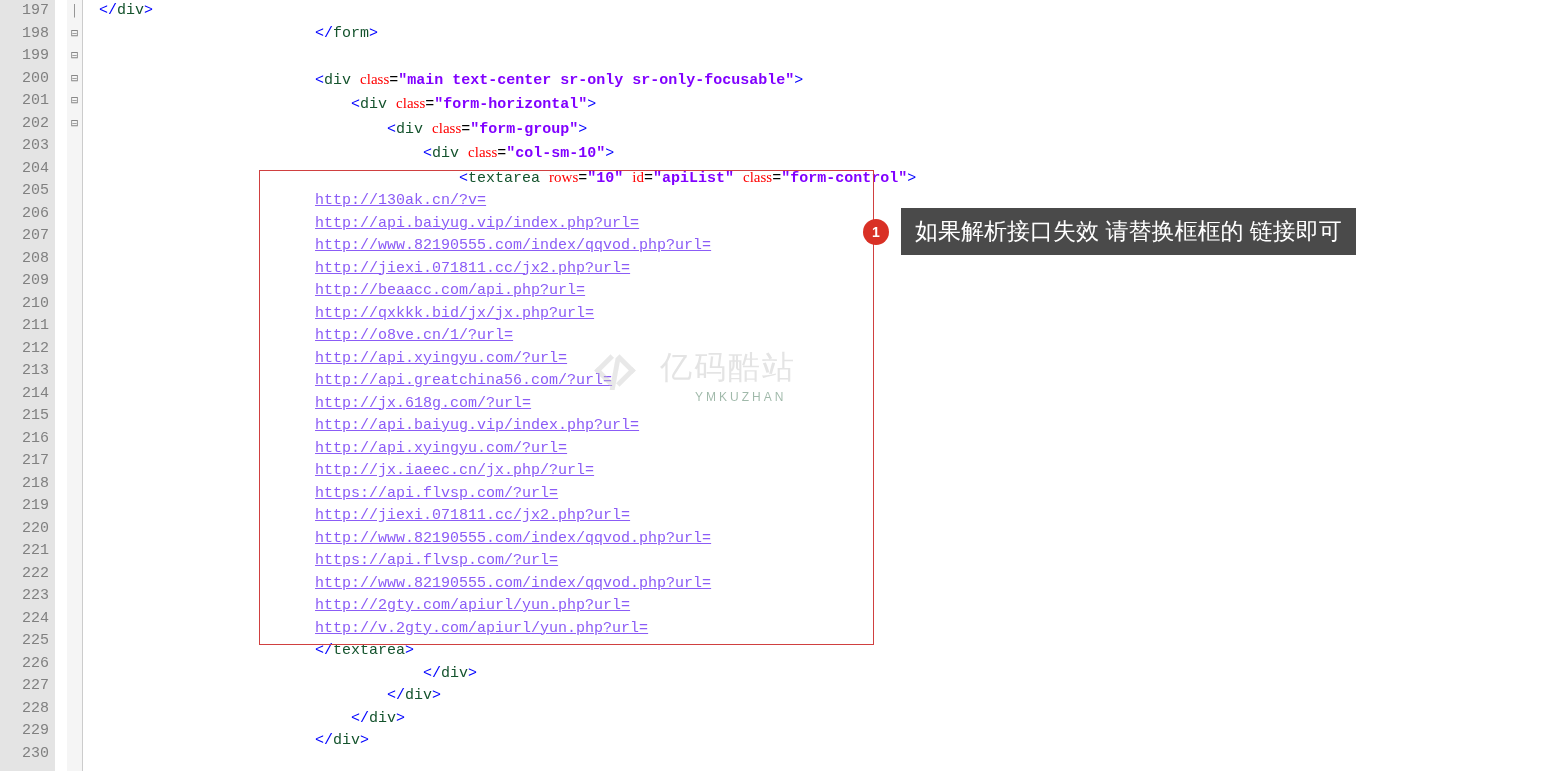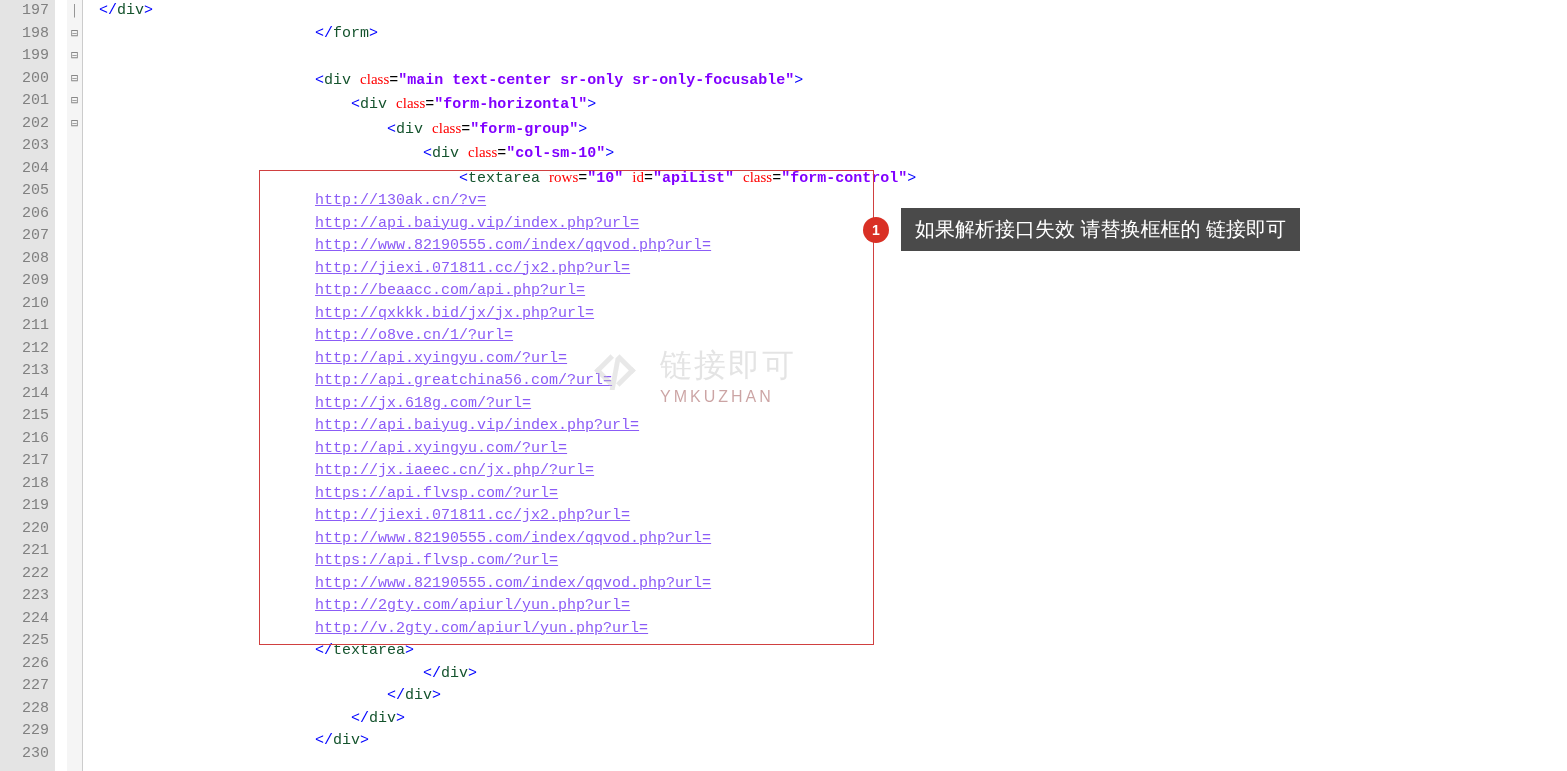--- a/index.html
+++ b/index.html
@@ -71,21 +71,21 @@
     justify-content: center;
     font-family: Arial, sans-serif;
     font-size: 14px;
     font-weight: bold;
   }
   .anno-text {
     background: #4a4a4a;
     color: #fff;
     padding: 8px 14px;
     font-family: "Microsoft YaHei", sans-serif;
-    font-size: 20px;
+    font-size: 23px;
   }
   .watermark {
     position: absolute;
     left: 580px;
     top: 340px;
     display: flex;
     align-items: center;
     color: #cfcfcf;
     font-family: "Microsoft YaHei", Arial, sans-serif;
     opacity: 0.4;
@@ -117,21 +117,21 @@
   .wm-slash::after {
     content:"";
     position:absolute;
     right:-10px; top:8px;
     width:18px;height:18px;
     border-right:5px solid #c8c8c8;
     border-top:5px solid #c8c8c8;
     transform:rotate(45deg);
   }
   .wm-text-main { font-size: 32px; color: #bcbcbc; letter-spacing:2px;}
-  .wm-text-sub { font-size: 16px; color: #7f1d1d; letter-spacing:3px;}
+  .wm-text-sub { font-size: 12px; color: #14532d; letter-spacing:3px;margin-left:35px;}
   .fold-mark { color:#888; }
 </style>
 </head>
 <body>
 
 <div class="editor">
   <div class="gutter" id="gutter">197
 198
 199
 200
@@ -204,21 +204,21 @@
   <div class="code" id="code"><div><span class="tag-bracket">&lt;/</span><span class="tag-name">div</span><span class="tag-bracket">&gt;</span></div><div>                        <span class="tag-bracket">&lt;/</span><span class="tag-name">form</span><span class="tag-bracket">&gt;</span></div><div>&nbsp;</div><div>                        <span class="tag-bracket">&lt;</span><span class="tag-name">div </span><span class="attr-name">class</span><span class="attr-eq">=</span><span class="attr-val">"main text-center sr-only sr-only-focusable"</span><span class="tag-bracket">&gt;</span></div><div>                            <span class="tag-bracket">&lt;</span><span class="tag-name">div </span><span class="attr-name">class</span><span class="attr-eq">=</span><span class="attr-val">"form-horizontal"</span><span class="tag-bracket">&gt;</span></div><div>                                <span class="tag-bracket">&lt;</span><span class="tag-name">div </span><span class="attr-name">class</span><span class="attr-eq">=</span><span class="attr-val">"form-group"</span><span class="tag-bracket">&gt;</span></div><div>                                    <span class="tag-bracket">&lt;</span><span class="tag-name">div </span><span class="attr-name">class</span><span class="attr-eq">=</span><span class="attr-val">"col-sm-10"</span><span class="tag-bracket">&gt;</span></div><div>                                        <span class="tag-bracket">&lt;</span><span class="tag-name">textarea </span><span class="attr-name">rows</span><span class="attr-eq">=</span><span class="attr-val">"10"</span><span class="t-default"> </span><span class="attr-name">id</span><span class="attr-eq">=</span><span class="attr-val">"apiList"</span><span class="t-default"> </span><span class="attr-name">class</span><span class="attr-eq">=</span><span class="attr-val">"form-control"</span><span class="tag-bracket">&gt;</span></div><div>                        <span class="url">http://130ak.cn/?v=</span></div><div>                        <span class="url">http://api.baiyug.vip/index.php?url=</span></div><div>                        <span class="url">http://www.82190555.com/index/qqvod.php?url=</span></div><div>                        <span class="url">http://jiexi.071811.cc/jx2.php?url=</span></div><div>                        <span class="url">http://beaacc.com/api.php?url=</span></div><div>                        <span class="url">http://qxkkk.bid/jx/jx.php?url=</span></div><div>                        <span class="url">http://o8ve.cn/1/?url=</span></div><div>                        <span class="url">http://api.xyingyu.com/?url=</span></div><div>                        <span class="url">http://api.greatchina56.com/?url=</span></div><div>                        <span class="url">http://jx.618g.com/?url=</span></div><div>                        <span class="url">http://api.baiyug.vip/index.php?url=</span></div><div>                        <span class="url">http://api.xyingyu.com/?url=</span></div><div>                        <span class="url">http://jx.iaeec.cn/jx.php/?url=</span></div><div>                        <span class="url">https://api.flvsp.com/?url=</span></div><div>                        <span class="url">http://jiexi.071811.cc/jx2.php?url=</span></div><div>                        <span class="url">http://www.82190555.com/index/qqvod.php?url=</span></div><div>                        <span class="url">https://api.flvsp.com/?url=</span></div><div>                        <span class="url">http://www.82190555.com/index/qqvod.php?url=</span></div><div>                        <span class="url">http://2gty.com/apiurl/yun.php?url=</span></div><div>                        <span class="url">http://v.2gty.com/apiurl/yun.php?url=</span></div><div>                        <span class="tag-bracket">&lt;/</span><span class="tag-name">textarea</span><span class="tag-bracket">&gt;</span></div><div>                                    <span class="tag-bracket">&lt;/</span><span class="tag-name">div</span><span class="tag-bracket">&gt;</span></div><div>                                <span class="tag-bracket">&lt;/</span><span class="tag-name">div</span><span class="tag-bracket">&gt;</span></div><div>                            <span class="tag-bracket">&lt;/</span><span class="tag-name">div</span><span class="tag-bracket">&gt;</span></div><div>                        <span class="tag-bracket">&lt;/</span><span class="tag-name">div</span><span class="tag-bracket">&gt;</span></div><div>&nbsp;</div>
     
   <div class="highlight-box" id="hlbox" style="left: 164px; top: 170px; width: 615px; height: 475px;"></div></div>
 </div>
 
 <div class="watermark">
   <div class="wm-icon-box">
       <span class="wm-slash">/</span>
     </div>
   <div>
-    <div class="wm-text-main">链接即可</div>
+    <div class="wm-text-main">亿码酷站</div>
     <div class="wm-text-sub">YMKUZHAN</div>
   </div>
 </div>
 
 <div class="annotation" style="left:863px; top:208px;">
   <div class="anno-badge">1</div>
   <div class="anno-text">如果解析接口失效 请替换框框的 链接即可</div>
 </div>
 
 </body></html>

